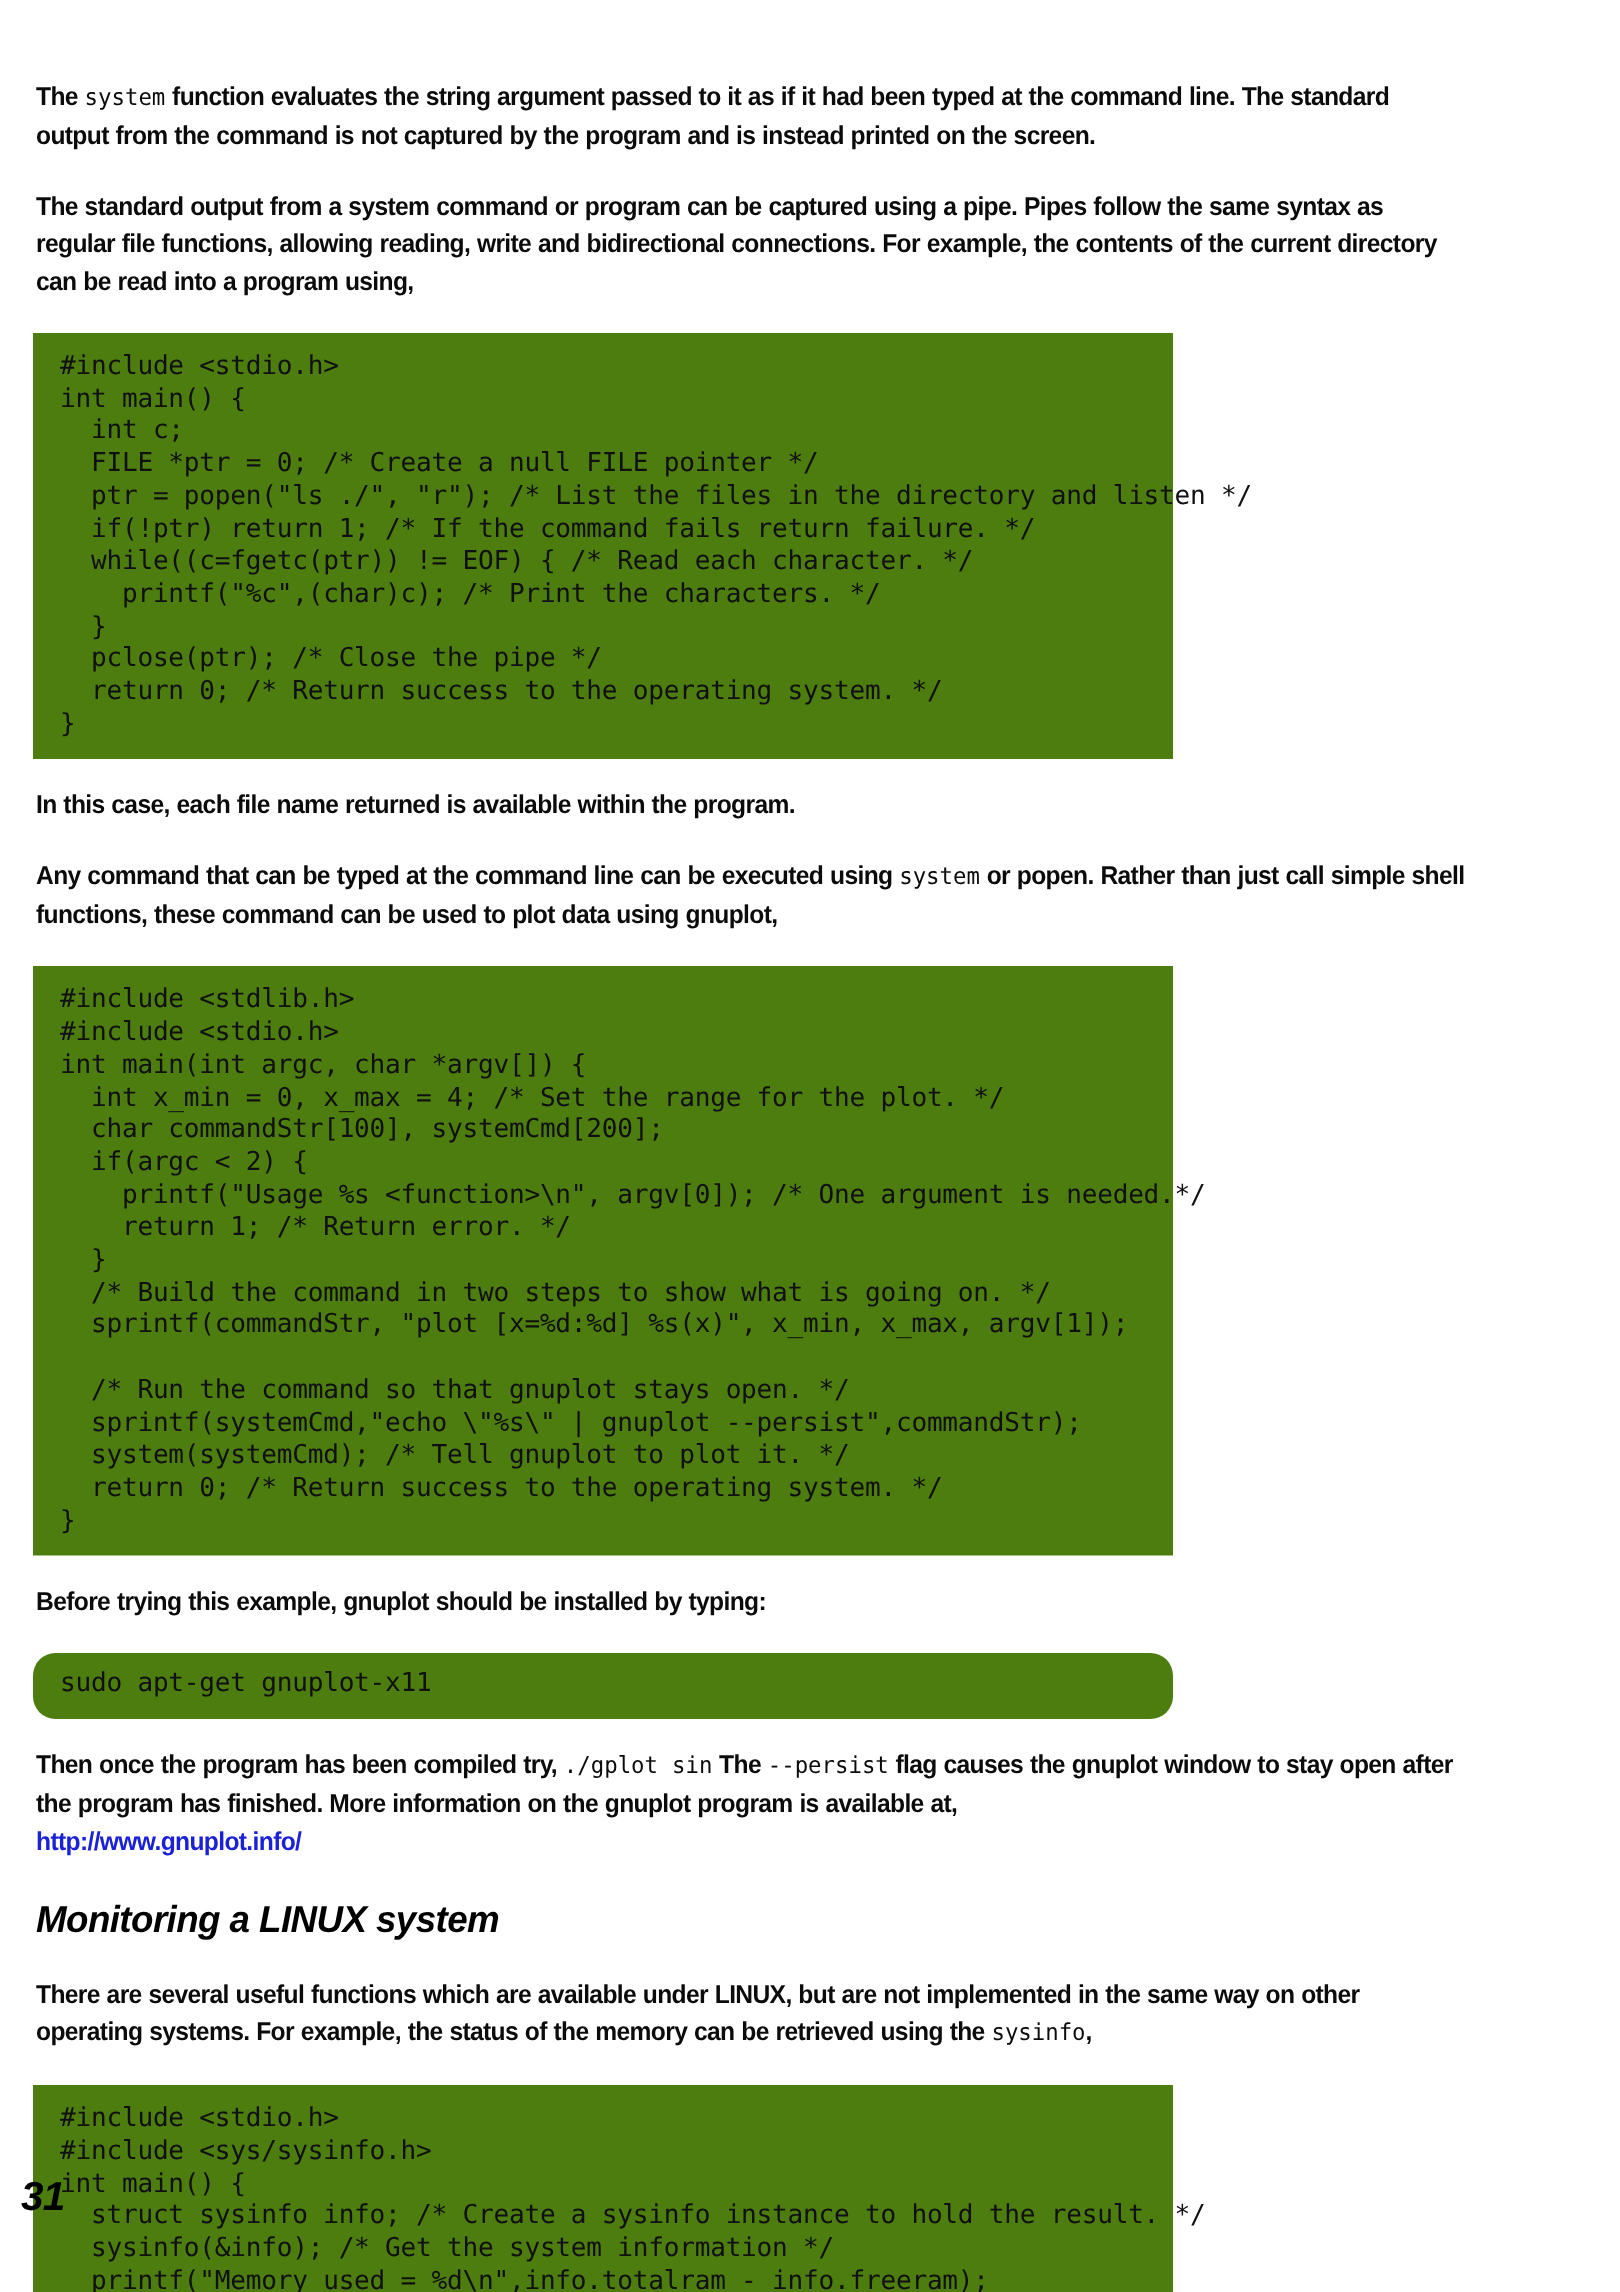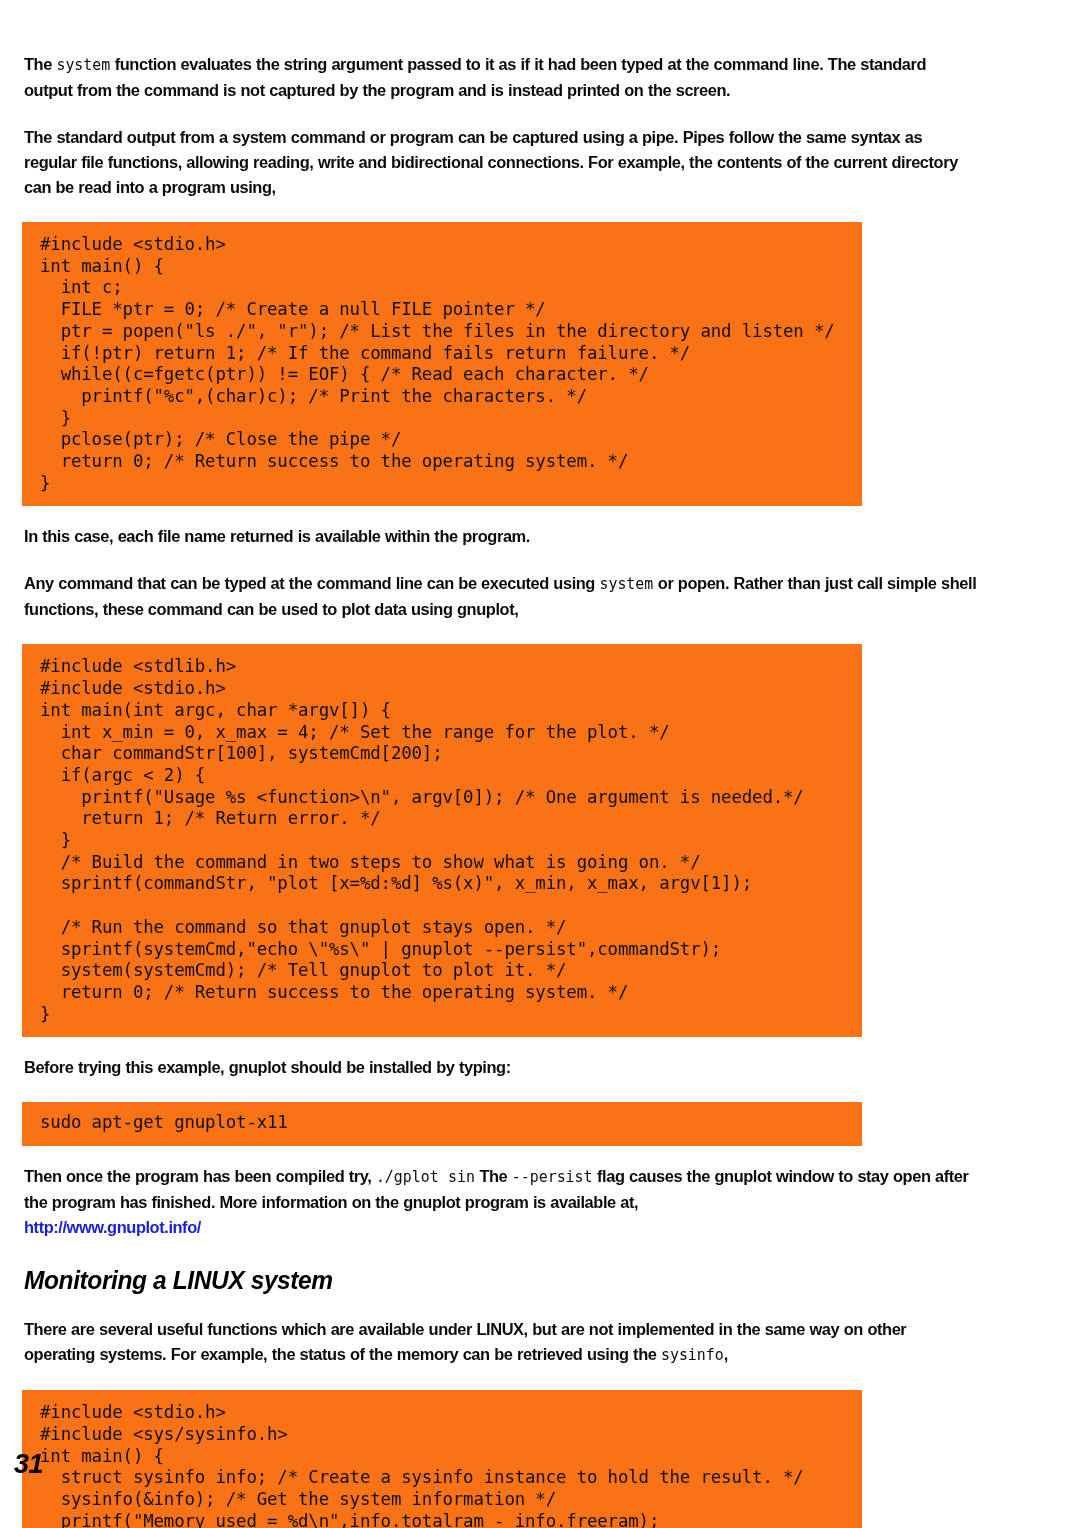--- a/index.html
+++ b/index.html
@@ -59,37 +59,38 @@
     font-weight: 700;
     font-style: italic;
     letter-spacing: -0.4px;
     color: #000;
     transform: scaleX(0.98);
     transform-origin: left top;
   }
 
   
   pre.codeblock {
-    background: #f97316;
+    background: #4d7c0f;
     margin: 0 0 18px 0;
     padding: 12px 0 12px 18px;
-    width: 840px;
+    width: 760px;
     box-sizing: border-box;
     font-family: "DejaVu Sans Mono", "Liberation Mono", monospace;
     font-size: 17.4px;
     line-height: 21.7px;
     font-weight: 400;
     color: #101010;
     white-space: pre;
     letter-spacing: -0.15px;
     overflow: visible;
   }
   pre.codeblock.single {
     padding-top: 10px;
     padding-bottom: 12px;
+    border-radius: 15px;
   }
   .blockwrap { margin-left: -2px; }
 
   
   .pagenum {
     position: absolute;
     left: 14px;
     bottom: 48px;
     font-family: "Liberation Sans", sans-serif;
     font-size: 27px;

